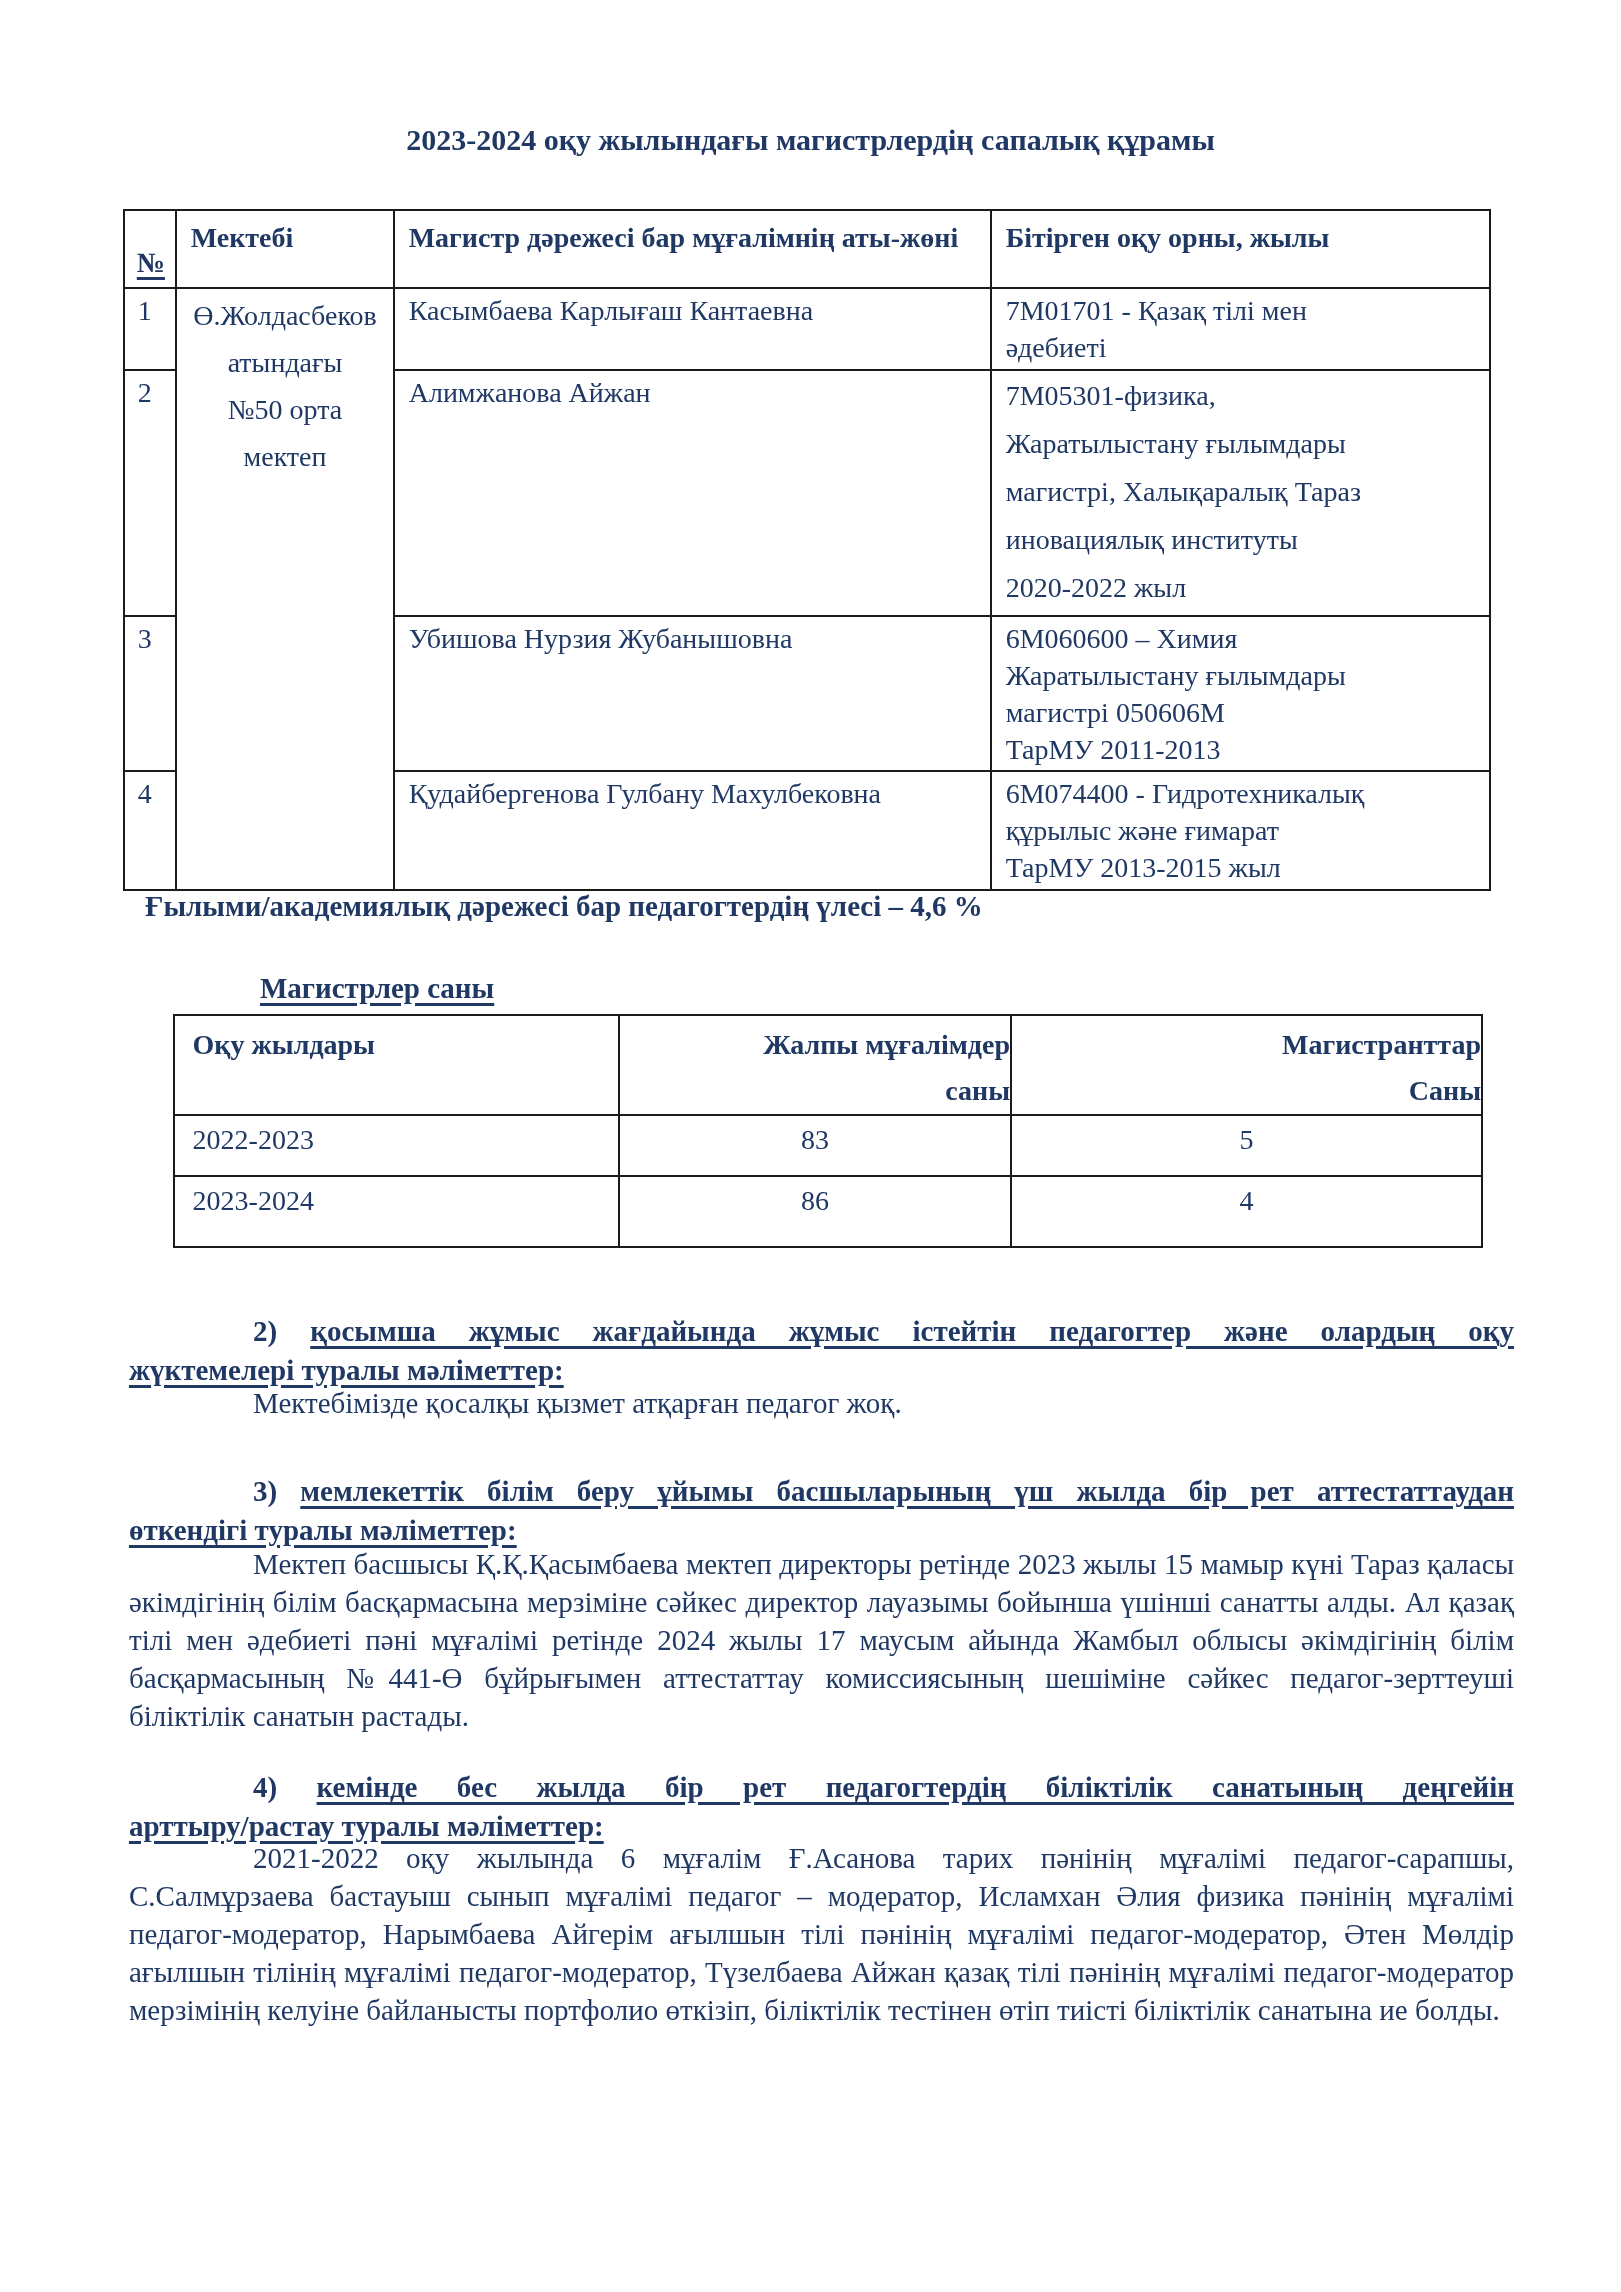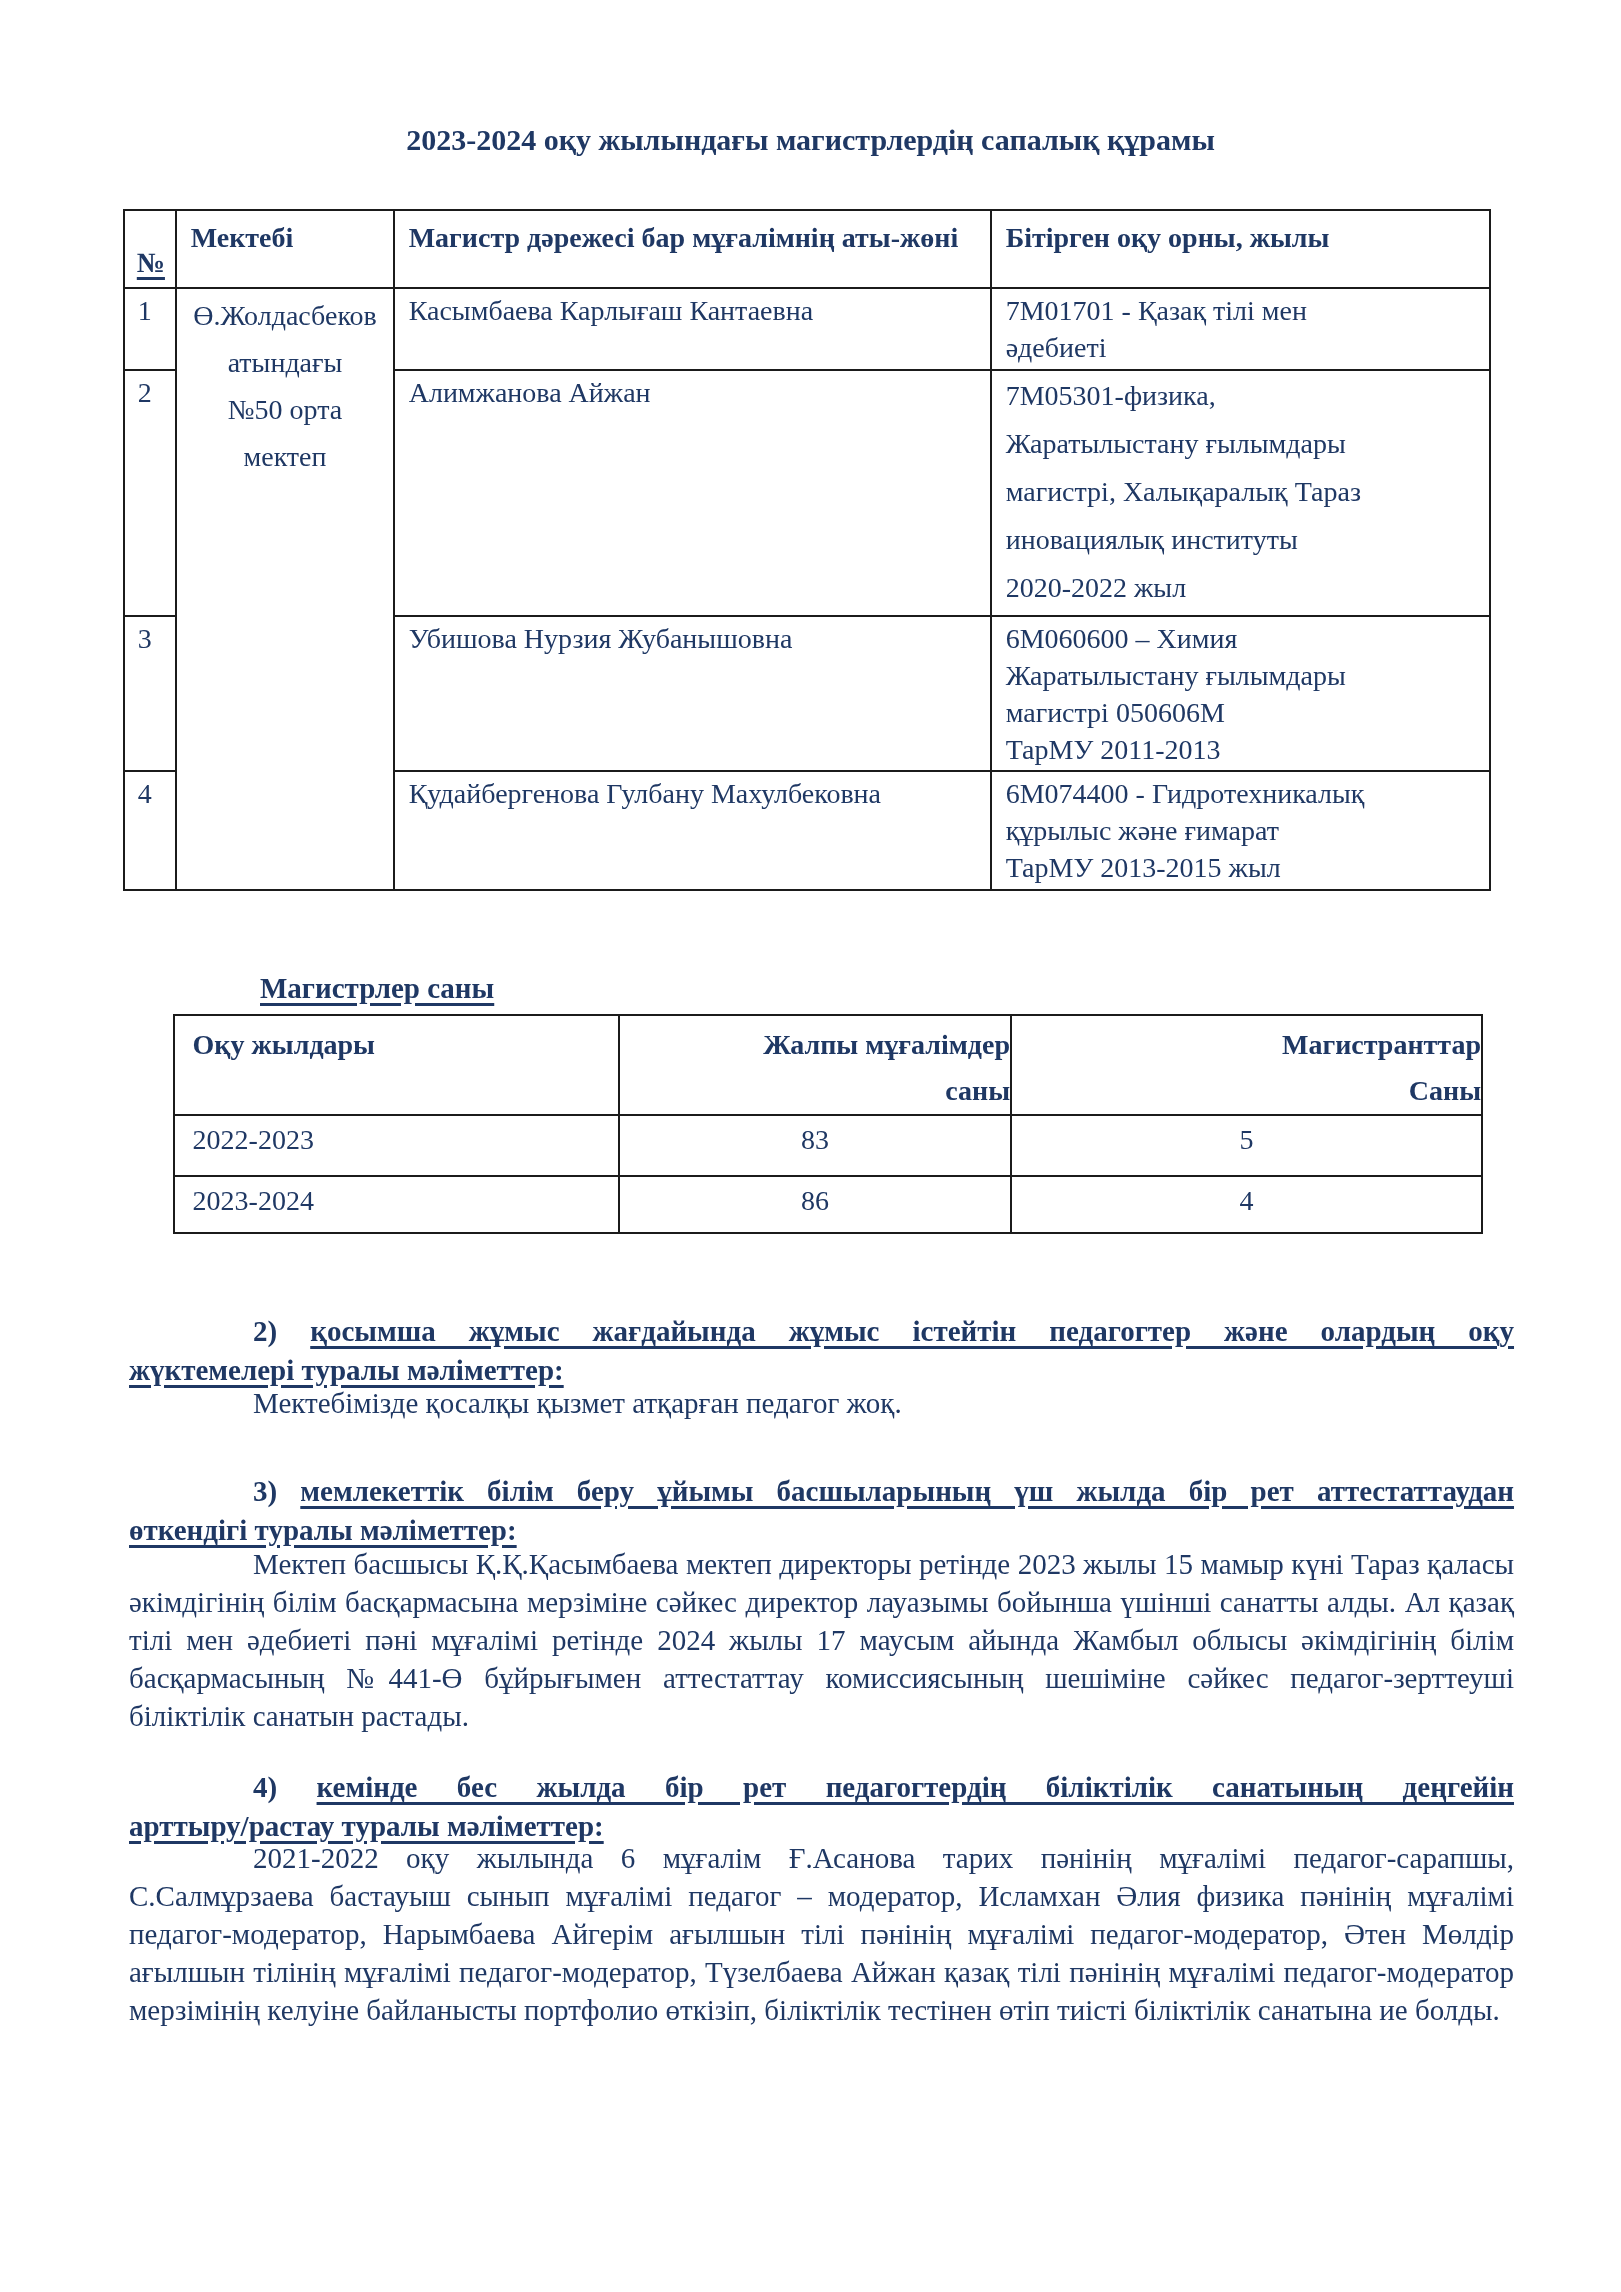--- a/index.html
+++ b/index.html
@@ -140,20 +140,21 @@
       <tr style="height:116px">
         <td class="num-c">4</td>
         <td>Қудайбергенова Гулбану Махулбековна</td>
         <td class="grad-c">6М074400  - Гидротехникалық
 құрылыс және ғимарат
 ТарМУ 2013-2015 жыл</td>
       </tr>
     </tbody>
   </table>
 
+  <div class="share-line">Ғылыми/академиялық дәрежесі бар педагогтердің үлесі – 4,6 %</div>
 
   <div class="masters-heading">Магистрлер саны</div>
 
   <table class="t2">
     <colgroup>
       <col style="width:445px">
         <col style="width:392px">
         <col style="width:471px">
     </colgroup>
     <thead>
@@ -164,21 +165,21 @@
         <th>Магистранттар
 Саны</th>
       </tr>
     </thead>
     <tbody>
       <tr style="height:61px">
         <td class="years-c">2022-2023</td>
         <td>83</td>
         <td>5</td>
       </tr>
-      <tr style="height:57px">
+      <tr style="height:71px">
         <td class="years-c">2023-2024</td>
         <td>86</td>
         <td>4</td>
       </tr>
     </tbody>
   </table>
 
   <div class="sec-heading" id="sec2-heading">
     <span class="line1"><span>2)</span> <span class="u">қосымша жұмыс жағдайында жұмыс істейтін педагогтер және олардың оқу</span></span>
     <span class="line2 u">жүктемелері туралы мәліметтер:</span>

